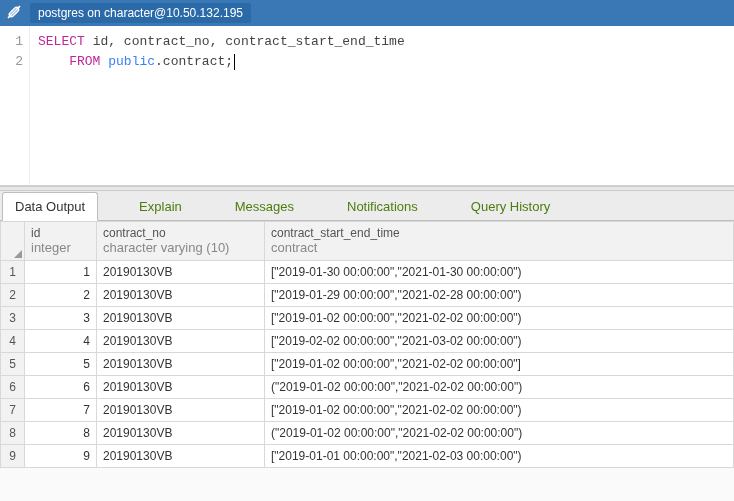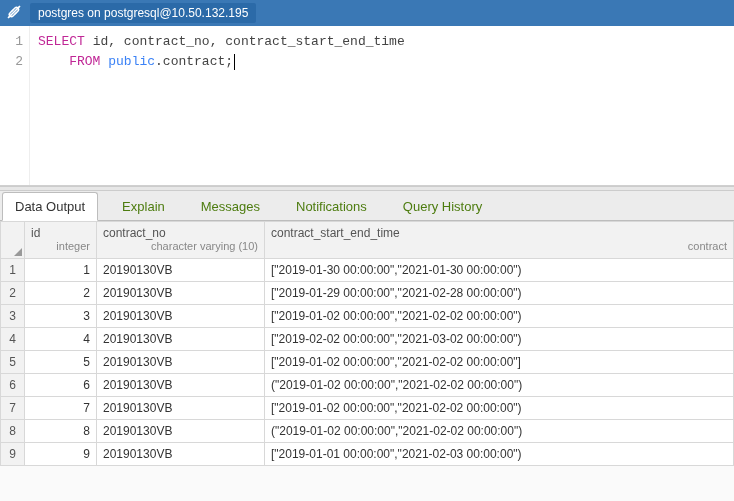--- a/index.html
+++ b/index.html
@@ -51,42 +51,42 @@
   .kw2 { color: #3b82f6; }
   .tok { color: #444; }
   .caret {
     display:inline-block;width:1px;height:16px;background:#000;
     vertical-align:middle;margin-left:1px;
   }
   .divider { height:5px; background:#e7e7e7; border-top:1px solid #ccc; border-bottom:1px solid #ccc;}
   .tabs {
     display:flex;align-items:flex-end;height:30px;
     border-bottom:1px solid #bdbdbd;background:#ececec;
-    padding-left:2px;gap:12px;font-size:13px;
+    padding-left:2px;gap:29px;font-size:13px;
   }
   .tab {
     padding:6px 12px;color:#4d7c0f;cursor:pointer;
   }
   .tab.active {
     background:#fff;color:#333;border:1px solid #bdbdbd;border-bottom:1px solid #fff;
     border-radius:3px 3px 0 0;margin-bottom:-1px;
   }
   .grid { background:#fff; }
   table { border-collapse:collapse; width:100%; table-layout:fixed;}
   th,td {
     border:1px solid #d8d8d8;font-size:12px;
     padding:4px 6px;text-align:left;vertical-align:middle;
     overflow:hidden;white-space:nowrap;
   }
   thead th {
     background:#f2f2f2;color:#555;font-weight:400;
     line-height:1.2;height:32px;
   }
   thead th .cname { display:block; }
-  thead th .ctype { display:block;color:#888;font-size:11px;text-align:right; }
+  thead th .ctype { display:block;color:#888;font-size:13px; }
   .rowhead {
     background:#f2f2f2;text-align:center;color:#555;width:24px;
   }
   .corner {
     background:#f2f2f2;width:24px;position:relative;
   }
   .corner svg { position:absolute;right:2px;bottom:2px;fill:#999; }
   col.c0{width:24px}col.c1{width:72px}col.c2{width:168px}col.c3{width:auto}
   td.num { text-align:right; }
 </style>
@@ -95,21 +95,21 @@
 
 <div class="titlebar">
   <span class="icon">
     <svg width="16" height="16" viewBox="0 0 16 16">
       <path d="M5 11 L3 13 M11 5 L13 3"></path>
       <path d="M6 7 L9 4 a2 2 0 0 1 3 3 L9 10"></path>
       <path d="M10 9 L7 12 a2 2 0 0 1 -3 -3 L7 6"></path>
       <line x1="2" y1="14" x2="14" y2="2"></line>
     </svg>
   </span>
-  <span class="conn">postgres on postgresql@10.50.132.195</span>
+  <span class="conn">postgres on character@10.50.132.195</span>
 </div>
 
 <div class="editor">
   <div class="gutter" id="gutter">
       <div>1</div>
       <div>2</div>
     </div>
   <div class="codearea" id="codearea"><div><span class="kw1">SELECT</span><span class="tok"> </span><span class="tok">id</span><span class="tok">, </span><span class="tok">contract_no</span><span class="tok">, </span><span class="tok">contract_start_end_time</span></div><div>    <span class="kw1">FROM</span><span class="tok"> </span><span class="kw2">public</span><span class="tok">.contract;</span><span class="caret"></span></div></div>
 </div>
 

